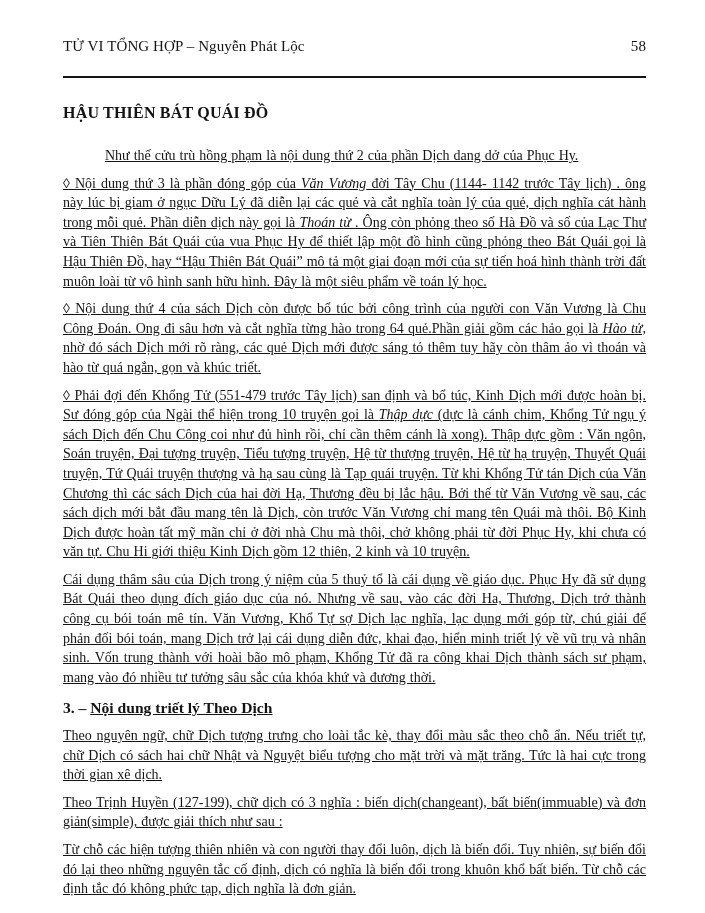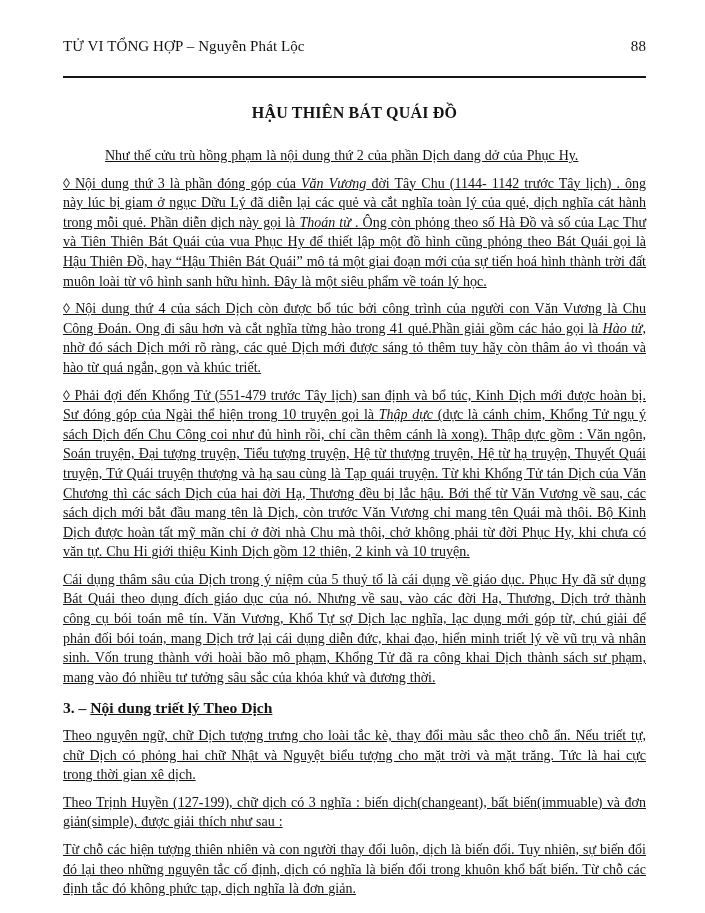--- a/index.html
+++ b/index.html
@@ -26,21 +26,20 @@
     letter-spacing: 0.1px;
   }
   .rule {
     border: none;
     border-top: 2px solid #141414;
     margin-top: 21px;
   }
   .title-row {
     margin-top: 26px;
     display: flex;
-    justify-content: center;
     gap: 37px;
     font-weight: bold;
     font-size: 16px;
     letter-spacing: 0.2px;
     white-space: nowrap;
   }
   .body-text { margin-top: 24px; }
   .para {
     font-size: 14px;
     line-height: 19.6px;
@@ -64,44 +63,44 @@
   .iu { font-style: italic; text-decoration: underline; }
   .u  { text-decoration: underline; }
 </style>
 </head>
 <body>
 
 <div class="page">
 
   <div class="header-row">
     <span>TỬ VI TỔNG HỢP – Nguyễn Phát Lộc</span>
-    <span>88</span>
+    <span>58</span>
   </div>
 
   <hr class="rule">
 
   <div class="title-row">
     <span>HẬU THIÊN BÁT QUÁI  ĐỒ</span>
   </div>
 
   <div class="body-text">
 
     <p class="para intro">Như thế cửu trù hồng phạm là nội dung thứ 2 của phần Dịch dang dở của Phục Hy.</p>
 
     <p class="para"><span>◊ Nội dung thứ 3 là phần đóng góp của </span><span class="iu">Văn Vương</span><span> đời Tây Chu (1144- 1142 trước Tây lịch) . ông này lúc bị giam ở ngục Dữu Lý đã diễn lại các quẻ và cắt nghĩa toàn lý của quẻ, dịch nghĩa cát hành trong mỗi quẻ. Phần diễn dịch này gọi là </span><span class="iu">Thoán từ</span><span> . Ông còn phỏng theo số Hà Đồ và số của Lạc Thư và Tiên Thiên Bát Quái của vua Phục Hy để thiết lập một đồ hình cũng phỏng theo Bát Quái gọi là Hậu Thiên Đồ, hay “Hậu Thiên Bát Quái” mô tả một giai đoạn mới của sự tiến hoá hình thành trời đất muôn loài từ vô hình sanh hữu hình. Đây là một siêu phẩm về toán lý học.</span></p>
 
-    <p class="para"><span>◊ Nội dung thứ 4 của sách Dịch còn được bổ túc bởi công trình của người con Văn Vương là Chu Công Đoán. Ong đi sâu hơn và cắt nghĩa từng hào trong 41 quẻ.Phần giải gồm các hảo gọi là </span><span class="i">Hào tử,</span><span> nhờ đó sách Dịch mới rõ ràng, các quẻ Dịch mới được sáng tỏ thêm tuy hãy còn thâm ảo vì thoán và hào từ quá ngắn, gọn và khúc triết.</span></p>
+    <p class="para"><span>◊ Nội dung thứ 4 của sách Dịch còn được bổ túc bởi công trình của người con Văn Vương là Chu Công Đoán. Ong đi sâu hơn và cắt nghĩa từng hào trong 64 quẻ.Phần giải gồm các hảo gọi là </span><span class="i">Hào tử,</span><span> nhờ đó sách Dịch mới rõ ràng, các quẻ Dịch mới được sáng tỏ thêm tuy hãy còn thâm ảo vì thoán và hào từ quá ngắn, gọn và khúc triết.</span></p>
 
     <p class="para"><span>◊ Phải  đợi đến Khổng Tử (551-479 trước Tây lịch) san định và bổ túc, Kinh Dịch mới được hoàn bị. Sư đóng góp của Ngài thể hiện trong 10 truyện gọi là </span><span class="i">Thập dực</span><span> (dực là cánh chim, Khổng Tử ngụ ý sách Dịch đến Chu Công coi như đủ hình rồi, chỉ cần thêm cánh là xong). Thập dực gồm : Văn ngôn, Soán truyện, Đại tượng truyện, Tiểu tượng truyện, Hệ từ thượng truyện, Hệ từ hạ truyện, Thuyết Quái truyện, Tứ Quái truyện thượng và hạ sau cùng là Tạp quái truyện. Từ khi Khổng Tử tán Dịch của Văn Chương thì các sách Dịch của hai đời Hạ, Thương đều bị lắc hậu. Bởi thế từ Văn Vương về sau, các sách dịch mới bắt đầu mang tên là Dịch, còn trước Văn Vương chỉ mang tên Quái mà thôi. Bộ Kinh Dịch được hoàn tất mỹ mãn chỉ ở đời nhà Chu mà thôi, chở không phải từ đời Phục Hy, khi chưa có văn tự. Chu Hi giới thiệu Kinh Dịch gồm 12 thiên, 2 kinh và 10 truyện.</span></p>
 
     <p class="para">Cái dụng thâm sâu của Dịch trong ý niệm của 5 thuỷ tổ là cái dụng về giáo dục. Phục Hy đã sử dụng Bát Quái theo dụng đích giáo dục của nó. Nhưng về sau, vào các đời Ha, Thương, Dịch trở thành công cụ bói toán mê tín. Văn Vương, Khổ Tự sợ Dịch lạc nghĩa, lạc dụng mới góp từ, chú giải để phản đối bói toán, mang Dịch trở lại cái dụng diễn đức, khai đạo, hiển minh triết lý về vũ trụ và nhân sinh. Vốn trung thành với hoài bão mô phạm, Khổng Tử đã ra công khai Dịch thành sách sư phạm, mang vào đó nhiều tư tưởng sâu sắc của khóa khứ và đương thời.</p>
 
     <p class="section-heading"><span>3. – </span><span class="u">Nội dung triết lý Theo Dịch</span></p>
 
-    <p class="para">Theo nguyên ngữ, chữ Dịch tượng trưng cho loài tắc kè, thay đổi màu sắc theo chỗ ẩn. Nếu triết tự, chữ Dịch có phỏng hai chữ Nhật và Nguyệt biểu tượng cho mặt trời và mặt trăng. Tức là hai cực trong thời gian xê dịch.</p>
+    <p class="para">Theo nguyên ngữ, chữ Dịch tượng trưng cho loài tắc kè, thay đổi màu sắc theo chỗ ẩn. Nếu triết tự, chữ Dịch có sách hai chữ Nhật và Nguyệt biểu tượng cho mặt trời và mặt trăng. Tức là hai cực trong thời gian xê dịch.</p>
 
     <p class="para">Theo Trịnh Huyền (127-199), chữ dịch có 3 nghĩa : biến dịch(changeant), bất biến(immuable) và đơn giản(simple), được giải thích như sau :</p>
 
     <p class="para">Từ chỗ các hiện tượng thiên nhiên và con người thay đổi luôn, dịch là biến đổi. Tuy nhiên, sự biến đổi đó lại theo những nguyên tắc cố định, dịch có nghĩa là biến đổi trong khuôn khổ bất biến. Từ chỗ các định tắc đó không phức tạp, dịch nghĩa là đơn giản.</p>
 
   </div>
 
 </div>
 
 </body></html>

